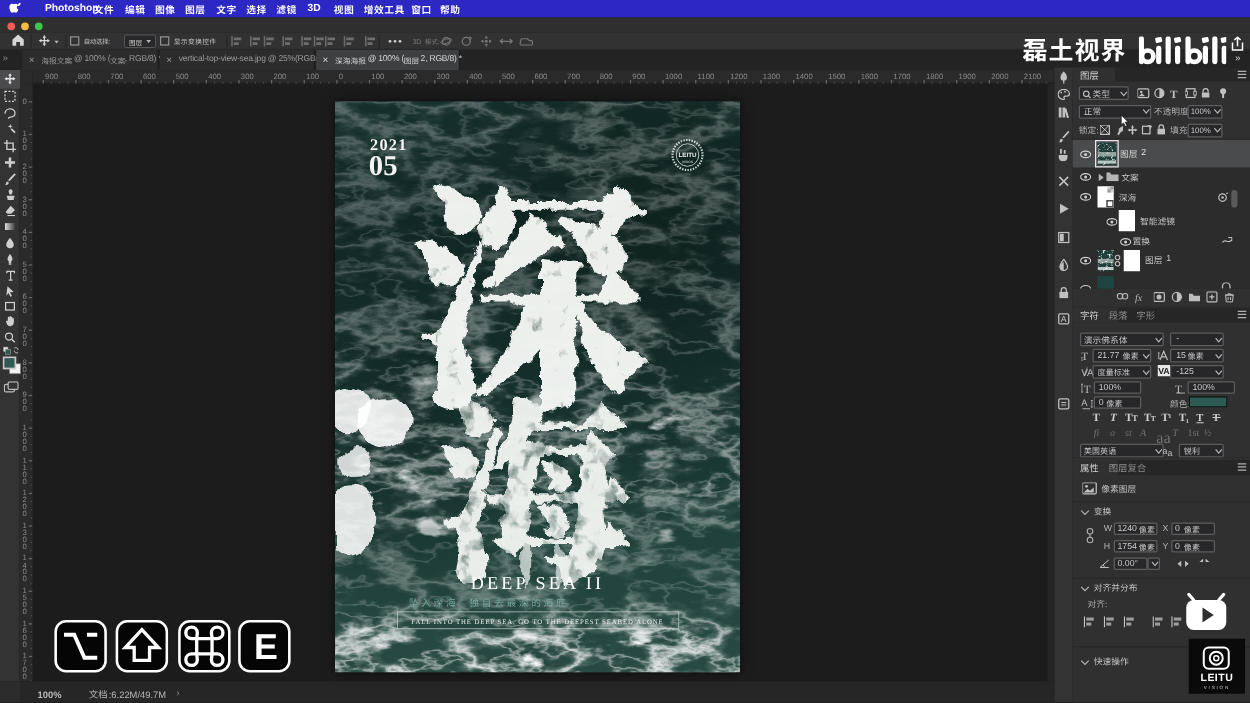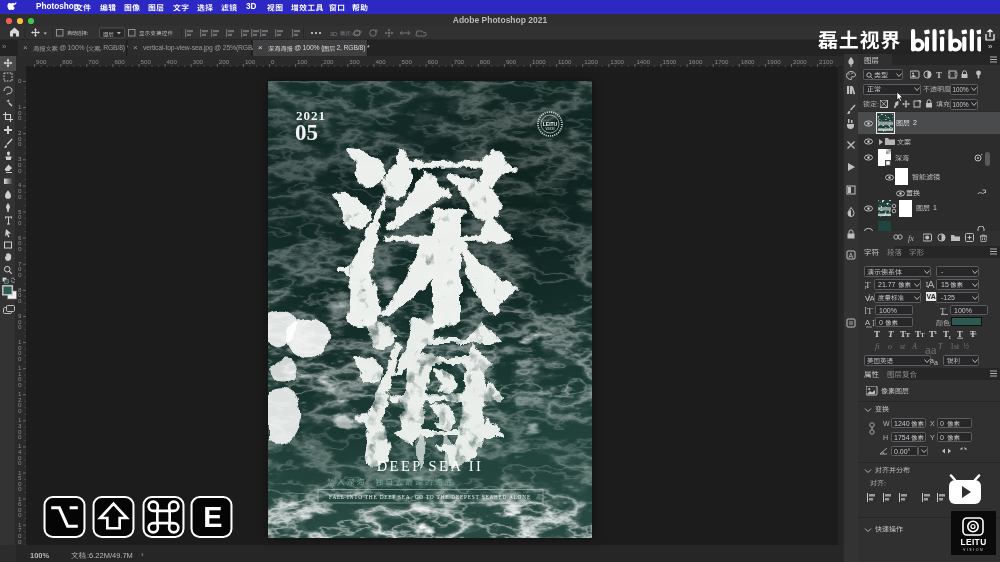--- a/index.html
+++ b/index.html
@@ -42,21 +42,20 @@
     </svg>
     <div style="position:absolute;left:36px;top:2px;color:#fff;font-weight:bold;font-size:8.2px;letter-spacing:0px">Photoshop</div>
     <div style="position:absolute;left:246px;top:2px;color:#fff;font-weight:bold;font-size:8.2px;letter-spacing:0px">3D</div>
   </div>
 <div style="position:absolute;left:0;top:14px;width:1000px;height:12px;background:#2f2f30">
     <svg style="position:absolute;left:0px;top:1px;" width="40" height="12" viewBox="0 0 40 12">
       <circle cx="9" cy="6" r="3.1" fill="#f35d55"></circle>
       <circle cx="20" cy="6" r="3.1" fill="#f6bd3e"></circle>
       <circle cx="31" cy="6" r="3.1" fill="#3ec74a"></circle>
     </svg>
-    <div style="position:absolute;left:0;right:0;top:1px;text-align:center;color:#b8b8b8;font-size:8.5px;font-weight:bold">Adobe Photoshop 2021</div>
   </div>
 <div style="position:absolute;left:0;top:26px;width:1000px;height:14px;background:#323233;border-bottom:1px solid #28282a;box-sizing:border-box"></div>
 <svg style="position:absolute;left:0px;top:26px;" width="500" height="14" viewBox="0 0 500 14">
     <g transform="translate(0,-26)">
       <path d="M10 31.5l4.5-4 4.5 4v5h-3v-3h-3v3h-3z" fill="#d6d6d6"></path>
       <rect x="24.5" y="28" width="1" height="10" fill="#262626"></rect>
       <g transform="translate(31,28) scale(0.9)" fill="#d6d6d6">
         <path d="M5 0L6.6 2.4H5.6v2H7.6V3.4L10 5 7.6 6.6V5.6h-2v2H6.6L5 10 3.4 7.6H4.4v-2h-2V6.6L0 5l2.4-1.6v1H4.4v-2H3.4z"></path>
       </g>
       <path d="M43.5 32.5l3.5 0-1.75 2.2z" fill="#b5b5b5"></path>

